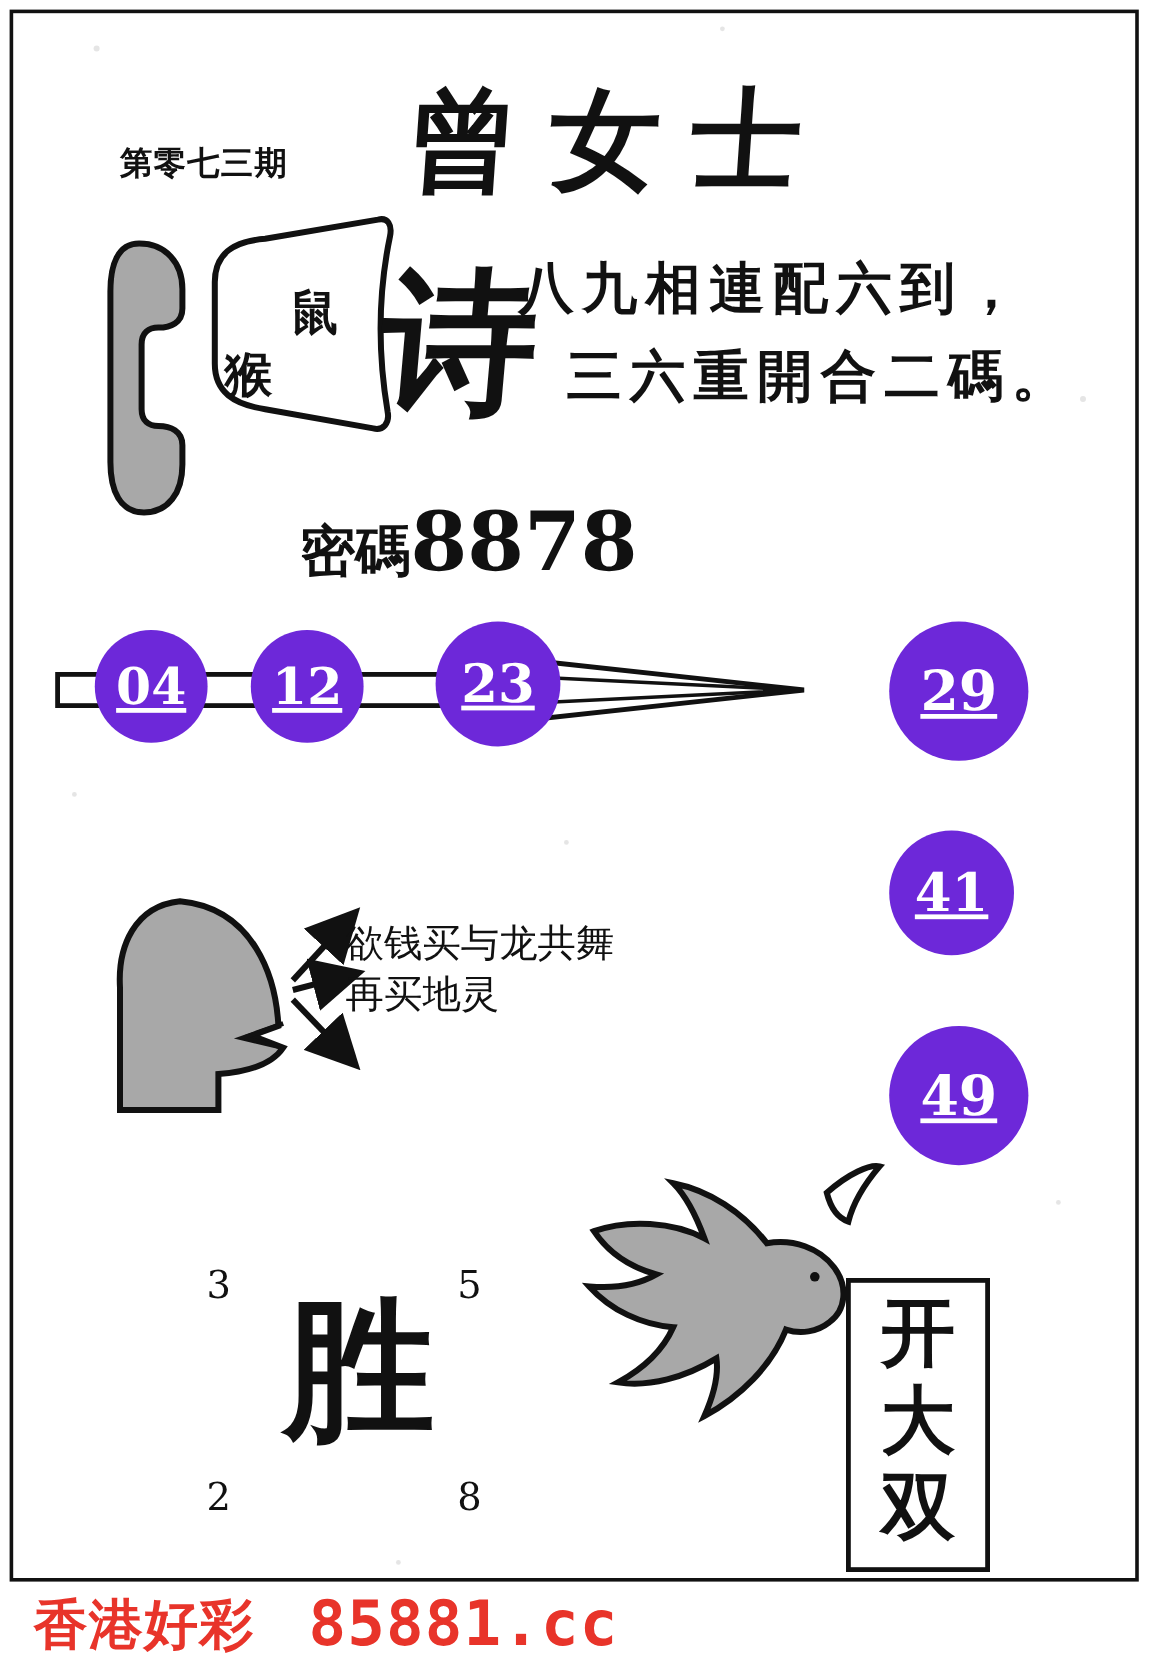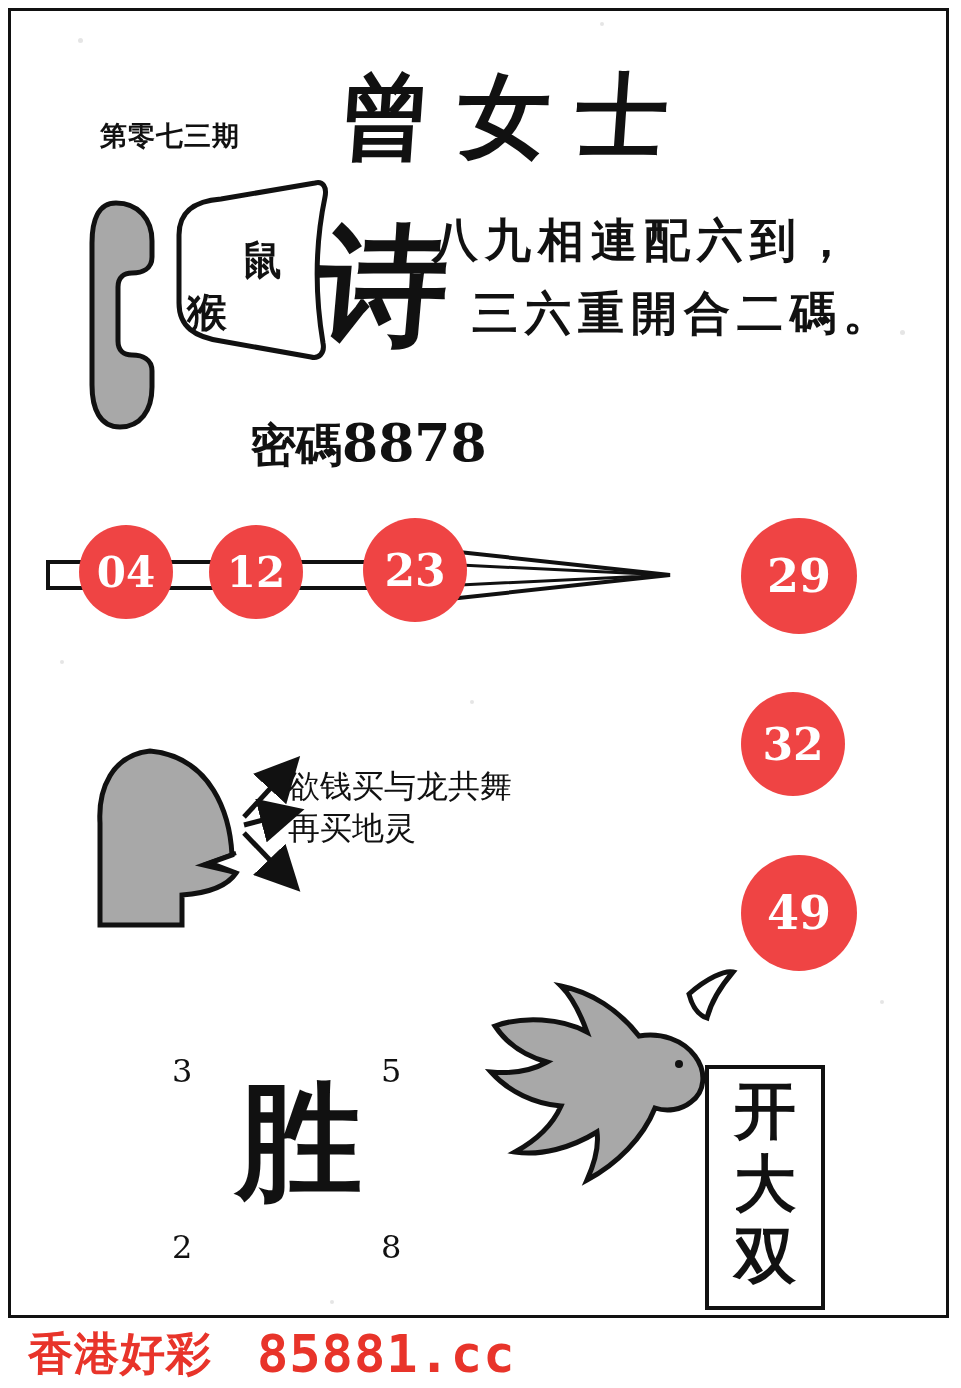--- a/index.html
+++ b/index.html
@@ -102,34 +102,35 @@
     position: absolute;
     left: 250px;
     top: 412px;
     font-family: "DejaVu Serif", serif;
     font-size: 46px;
     font-weight: bold;
     color: #111;
     white-space: nowrap;
   }
   .password .pw-num {
-    font-size: 52px;
+    font-size: 68px;
     letter-spacing: 0px;
   }
   
   .ball {
     position: absolute;
     border-radius: 50%;
-    background: #ef4444;
+    background: #6d28d9;
     color: #ffffff;
     font-family: "DejaVu Serif", serif;
     font-weight: bold;
     display: flex;
     align-items: center;
     justify-content: center;
+    text-decoration: underline;
   }
   .ball.left-ball {
     width: 94px;
     height: 94px;
     font-size: 42px;
   }
   .ball.right-ball {
     width: 116px;
     height: 116px;
     font-size: 46px;
@@ -312,21 +313,21 @@
       <path d="M400 10 L630 35 L400 60 Z" fill="#ffffff" stroke="#111" stroke-width="4"></path>
       <path d="M400 24 L628 35 L400 46" fill="none" stroke="#111" stroke-width="3"></path>
     </svg>
   </div>
 
   <div class="ball left-ball" id="ball0">04</div>
   <div class="ball left-ball" id="ball1">12</div>
   <div class="ball left-ball" id="ball2">23</div>
 
   <div class="ball right-ball" id="ball3">29</div>
-  <div class="ball right-ball" id="ball4">32</div>
+  <div class="ball right-ball" id="ball4">41</div>
   <div class="ball right-ball" id="ball5">49</div>
 
   <div class="head-profile">
     <svg width="180" height="195" viewBox="0 0 180 195">
       <path d="M60 6 C22 10 8 44 10 78 L10 180 L92 180 L92 150
                C120 148 138 140 146 128 L120 118 L142 110
                C140 70 122 12 60 6 Z" fill="#a8a8a8" stroke="#111" stroke-width="5"></path>
       <path d="M146 128 L112 120 L146 108" fill="none" stroke="#111" stroke-width="4"></path>
     </svg>
   </div>

